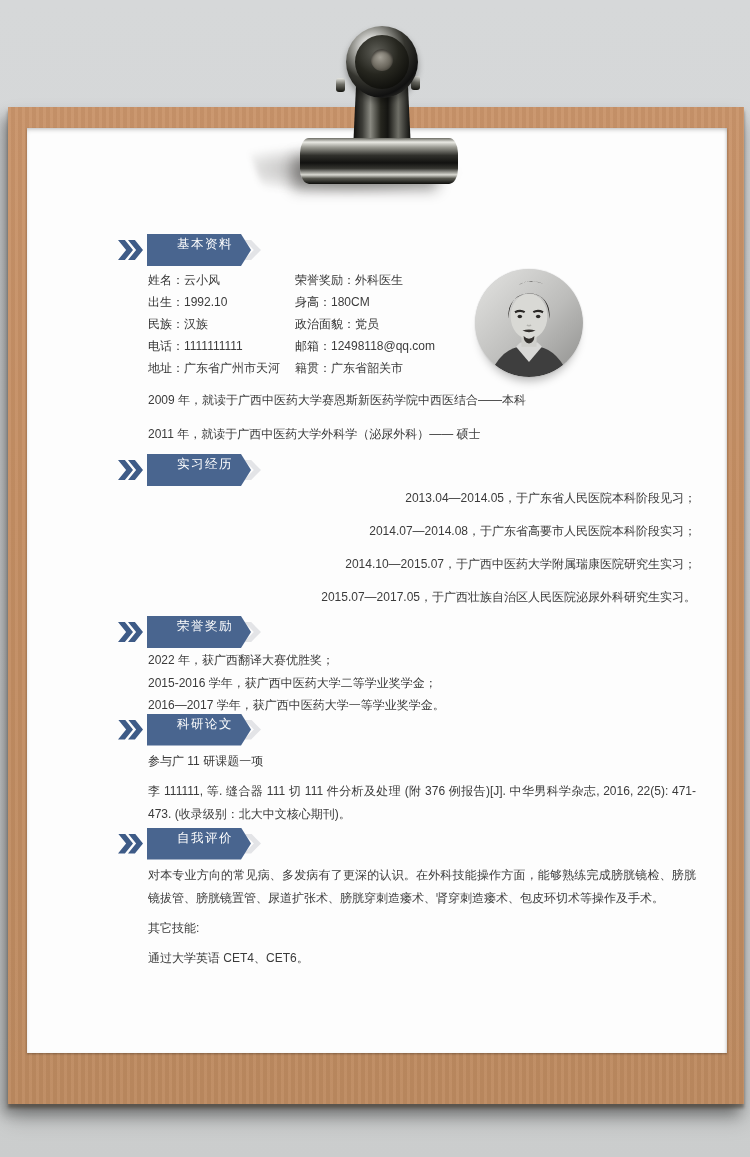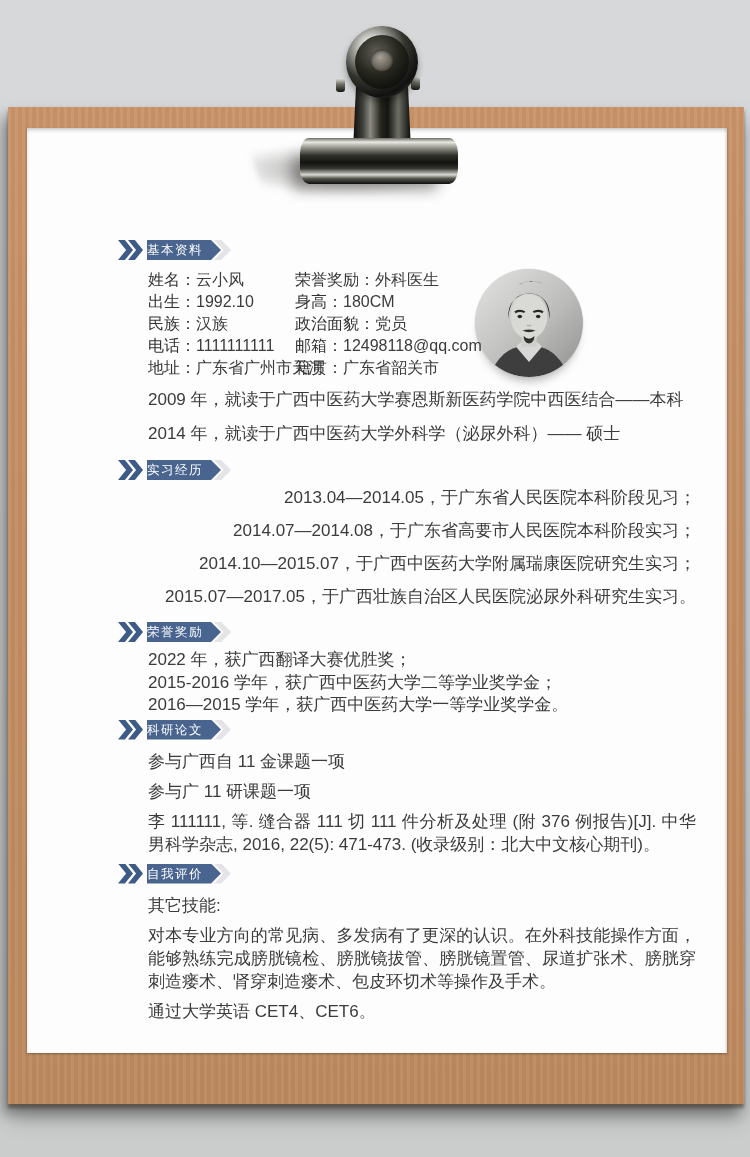--- a/index.html
+++ b/index.html
@@ -27,27 +27,27 @@
   }
   .content{position:absolute;left:91px;top:112px;width:578px;color:#3b3b3b;}
   
   .ribbon{display:flex;align-items:center;height:20px;position:relative;}
   .chev{width:15px;height:20px;flex:none;background:#3e5b87;
     clip-path:polygon(0 0,46% 0,100% 50%,46% 100%,0 100%,54% 50%);}
   .chev.c2{margin-left:-5px;}
   .rtail{width:17px;height:20px;flex:none;background:#e3e4e7;
     clip-path:polygon(0 0,42% 0,100% 50%,42% 100%,0 100%,58% 50%);
     margin-left:-7px;position:relative;z-index:1;}
-  .rlabel{position:relative;z-index:2;margin-left:4px;height:20px;line-height:20px;
-    padding:0 18px 0 0;background:#49658f;color:#ffffff;font-size:12.5px;letter-spacing:1.5px;
+  .rlabel{position:relative;z-index:2;margin-left:4px;height:32px;line-height:20px;
+    padding:0 18px 0 30px;background:#49658f;color:#ffffff;font-size:12.5px;letter-spacing:1.5px;
     clip-path:polygon(0 0,calc(100% - 10px) 0,100% 50%,calc(100% - 10px) 100%,0 100%);}
   
-  .sec-body{margin:10px 0 0 30px;font-size:17px;line-height:16px;}
+  .sec-body{margin:10px 0 0 30px;font-size:12px;line-height:16px;}
   .basic-grid{display:grid;grid-template-columns:147px 1fr;margin-top:9px;margin-left:30px;}
-  .field{height:22px;line-height:22px;font-size:16px;white-space:nowrap;}
+  .field{height:22px;line-height:22px;font-size:12px;white-space:nowrap;}
   .f-label{color:#333;}
   .f-value{color:#3b3b3b;}
   .items .it{margin-bottom:18px;}
   .items.tight .it{margin-bottom:6.5px;}
   .items.mid .it{margin-bottom:17px;}
   .items.para .it{margin-bottom:7px;line-height:23px;text-align:justify;}
   .sec{margin-bottom:0;}
   
   .photo{
     position:absolute;left:448px;top:141px;width:108px;height:108px;border-radius:50%;
@@ -150,21 +150,21 @@
           <div class="field"><span class="f-label">电话：</span><span class="f-value">1111111111</span></div>
           <div class="field"><span class="f-label">邮箱：</span><span class="f-value">12498118@qq.com</span></div>
           <div class="field"><span class="f-label">地址：</span><span class="f-value">广东省广州市天河</span></div>
           <div class="field"><span class="f-label">籍贯：</span><span class="f-value">广东省韶关市</span></div>
         </div>
       </div>
 
       <div class="sec" style="margin-top:13px;">
         <div class="sec-body items">
           <div class="it">2009 年，就读于广西中医药大学赛恩斯新医药学院中西医结合——本科</div>
-          <div class="it">2014 年，就读于广西中医药大学外科学（泌尿外科）—— 硕士</div>
+          <div class="it">2011 年，就读于广西中医药大学外科学（泌尿外科）—— 硕士</div>
         </div>
       </div>
 
       <div class="sec" style="margin-top:1px;text-align:right;">
         <div class="ribbon">
           <span class="chev"></span>
           <span class="chev c2"></span>
           <span class="rlabel">实习经历</span>
           <span class="rtail"></span>
         </div>
@@ -179,48 +179,47 @@
       <div class="sec" style="margin-top:2px;">
         <div class="ribbon">
           <span class="chev"></span>
           <span class="chev c2"></span>
           <span class="rlabel">荣誉奖励</span>
           <span class="rtail"></span>
         </div>
         <div class="sec-body items tight">
           <div class="it">2022 年，获广西翻译大赛优胜奖；</div>
           <div class="it">2015-2016 学年，获广西中医药大学二等学业奖学金；</div>
-          <div class="it">2016—2015 学年，获广西中医药大学一等学业奖学金。</div>
+          <div class="it">2016—2017 学年，获广西中医药大学一等学业奖学金。</div>
         </div>
       </div>
 
       <div class="sec" style="margin-top:6px;">
         <div class="ribbon">
           <span class="chev"></span>
           <span class="chev c2"></span>
           <span class="rlabel">科研论文</span>
           <span class="rtail"></span>
         </div>
         <div class="sec-body items para">
-          <div class="it">参与广西自 11 金课题一项</div>
           <div class="it">参与广 11 研课题一项</div>
           <div class="it">李 111111, 等. 缝合器 111 切 111 件分析及处理 (附 376 例报告)[J]. 中华男科学杂志, 2016, 22(5): 471-473. (收录级别：北大中文核心期刊)。</div>
         </div>
       </div>
 
       <div class="sec" style="margin-top:8px;">
         <div class="ribbon">
           <span class="chev"></span>
           <span class="chev c2"></span>
           <span class="rlabel">自我评价</span>
           <span class="rtail"></span>
         </div>
         <div class="sec-body items para">
+          <div class="it">对本专业方向的常见病、多发病有了更深的认识。在外科技能操作方面，能够熟练完成膀胱镜检、膀胱镜拔管、膀胱镜置管、尿道扩张术、膀胱穿刺造瘘术、肾穿刺造瘘术、包皮环切术等操作及手术。</div>
           <div class="it">其它技能:</div>
-          <div class="it">对本专业方向的常见病、多发病有了更深的认识。在外科技能操作方面，能够熟练完成膀胱镜检、膀胱镜拔管、膀胱镜置管、尿道扩张术、膀胱穿刺造瘘术、肾穿刺造瘘术、包皮环切术等操作及手术。</div>
           <div class="it">通过大学英语 CET4、CET6。</div>
         </div>
       </div>
 
     </div>
   </div>
 
   <div class="clip">
     <div class="clip-shadow"></div>
     <div class="clip-neck"></div>

